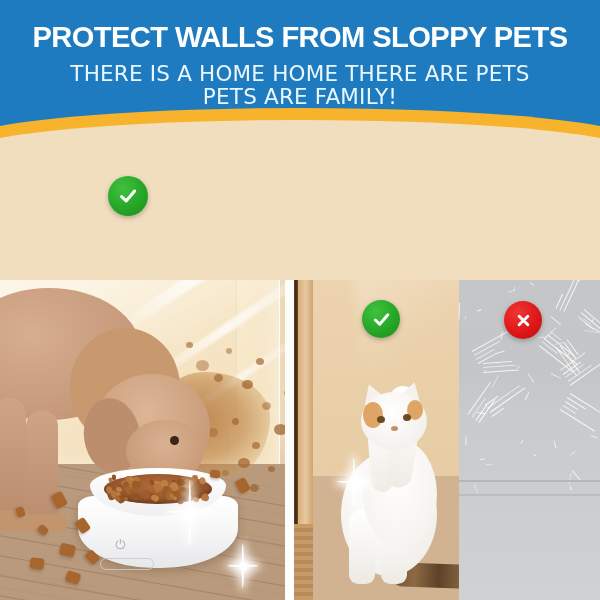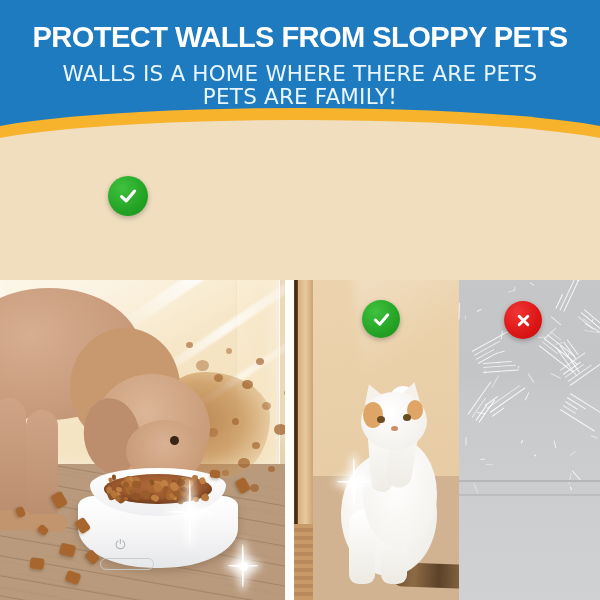--- a/index.html
+++ b/index.html
@@ -250,21 +250,21 @@
      box-shadow:0 0 12px 5px rgba(255,255,255,.95); }
 </style>
 </head>
 <body>
 
 <div id="poster">
 
   <div class="header">
     <div class="headline">PROTECT WALLS FROM SLOPPY PETS</div>
     <div class="subline">
-      <span class="l1">WALLS IS A HOME WHERE THERE ARE PETS</span>
+      <span class="l1">THERE IS A HOME HOME THERE ARE PETS</span>
       <span class="l2">PETS ARE FAMILY!</span>
     </div>
   </div>
   <div class="yellow-arc"></div>
   <div class="arc-mask"></div>
 
   <div class="photos">
 
     <div class="panel-left">
       <div class="wall-l"></div>

